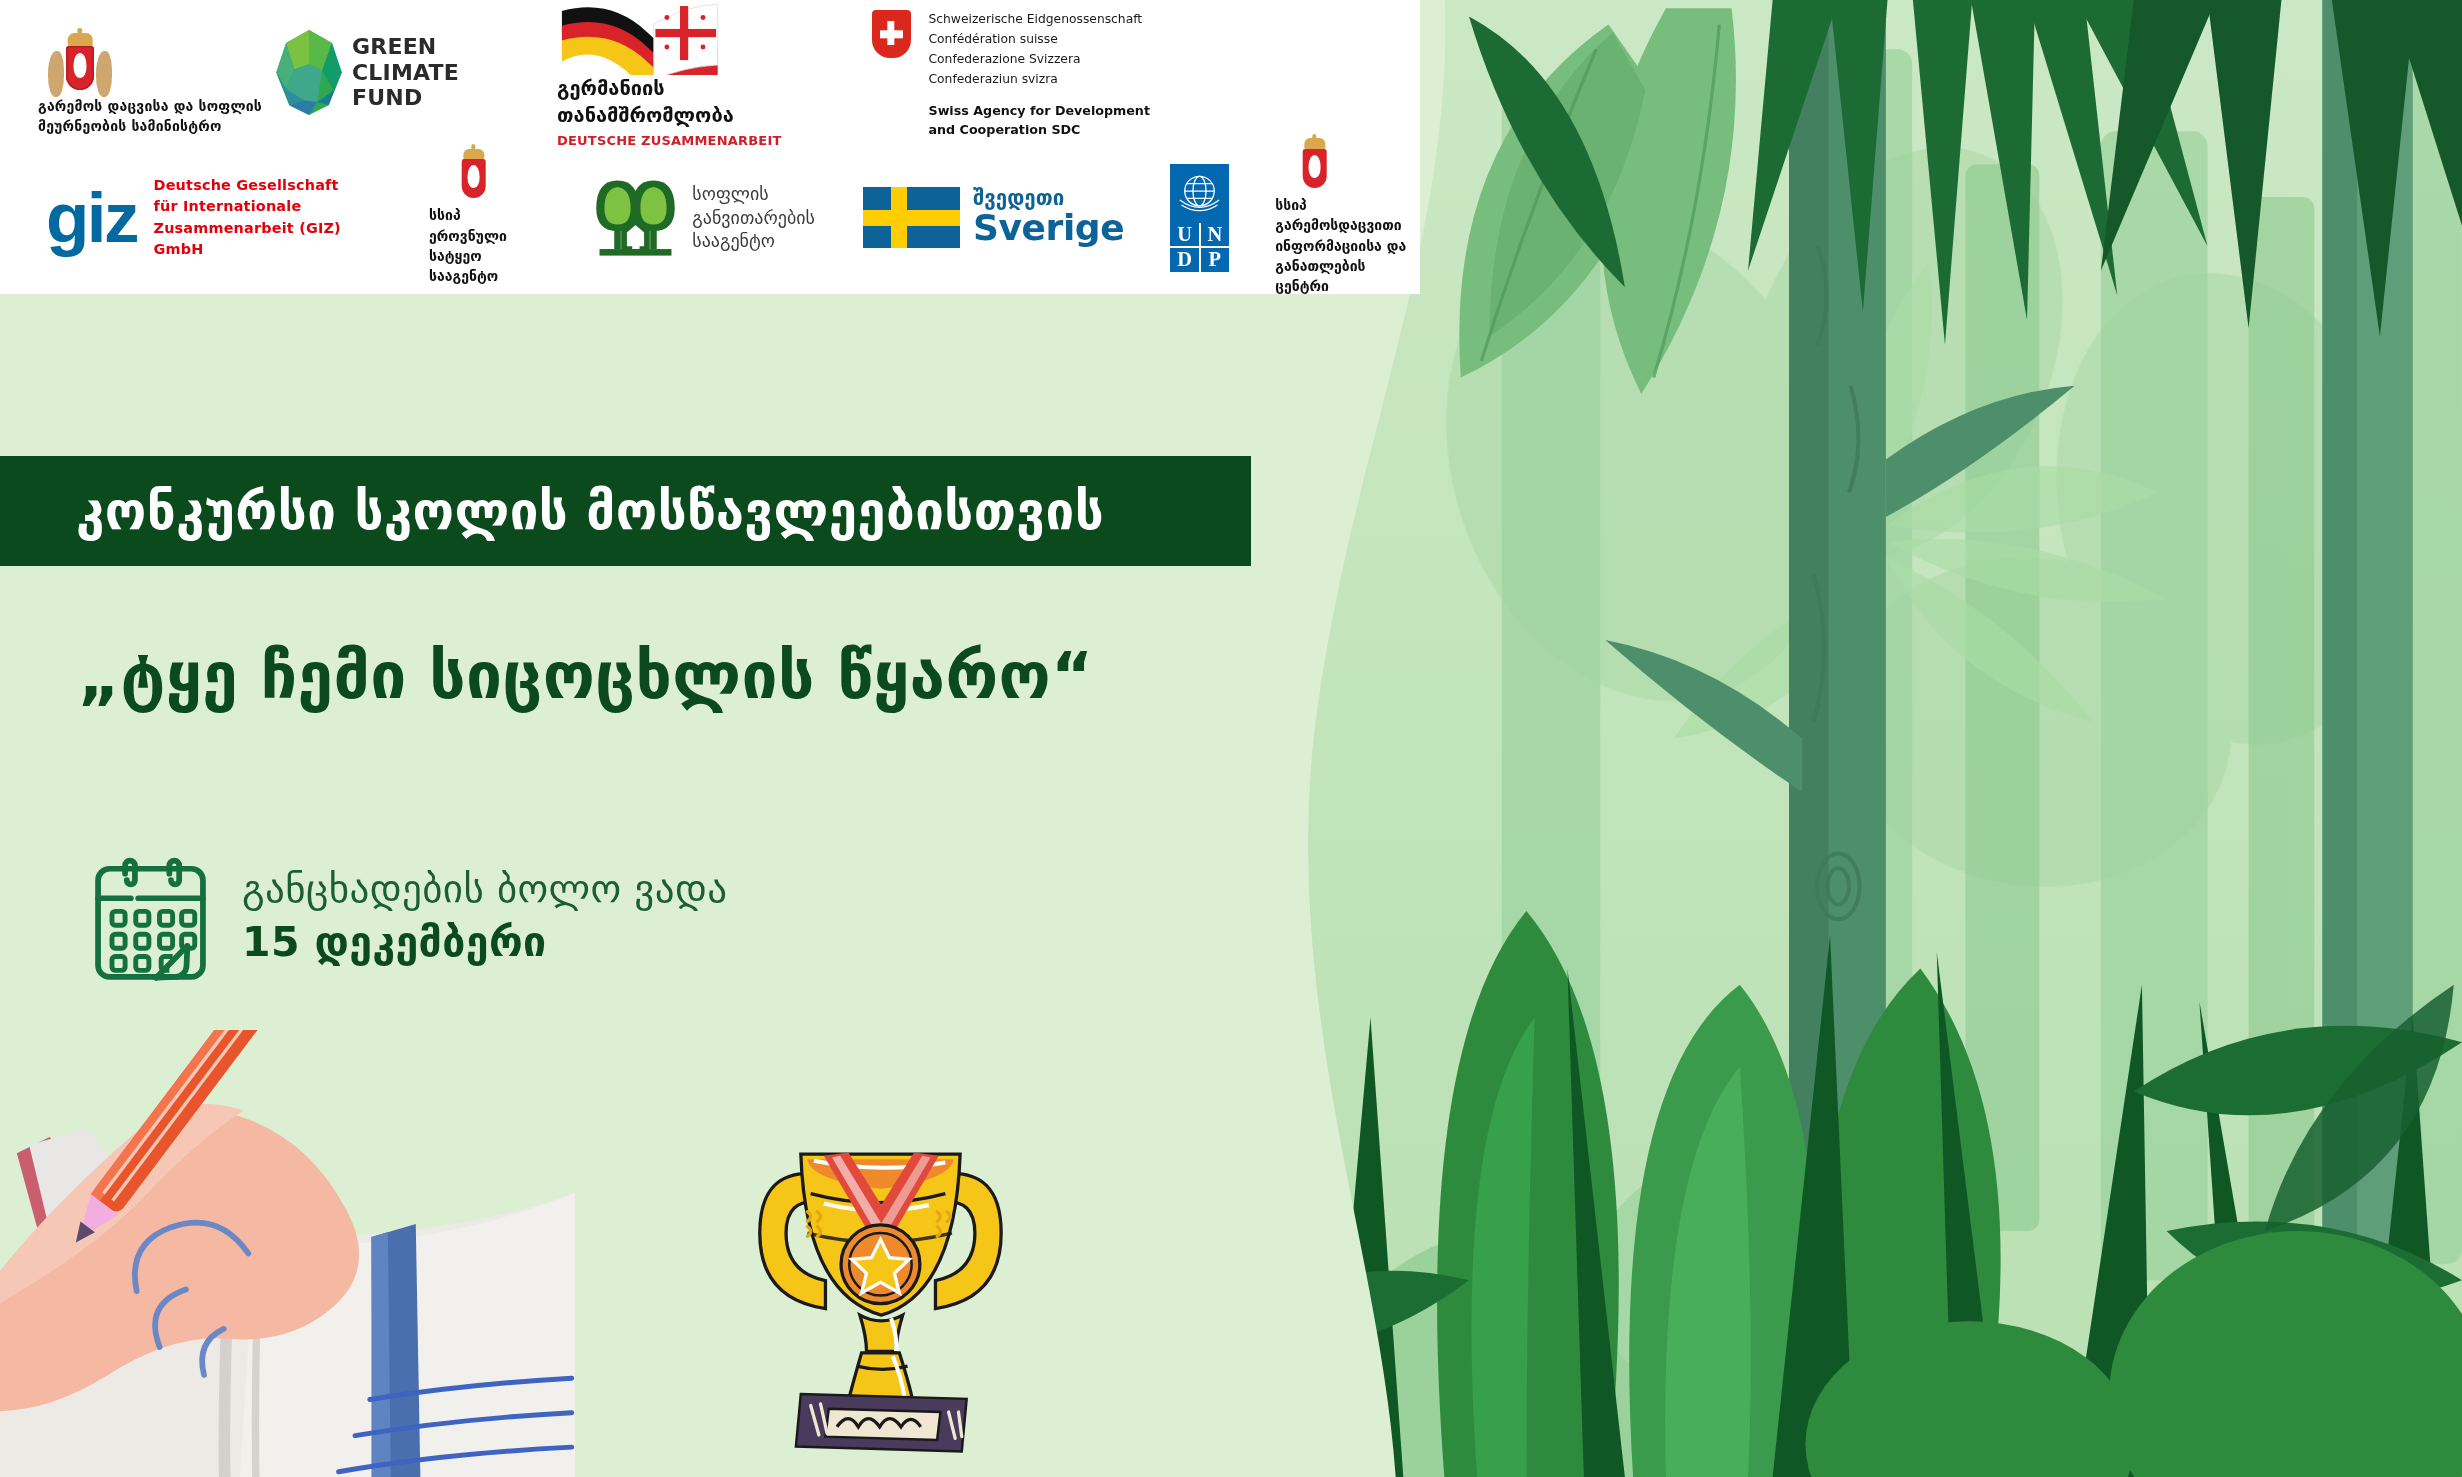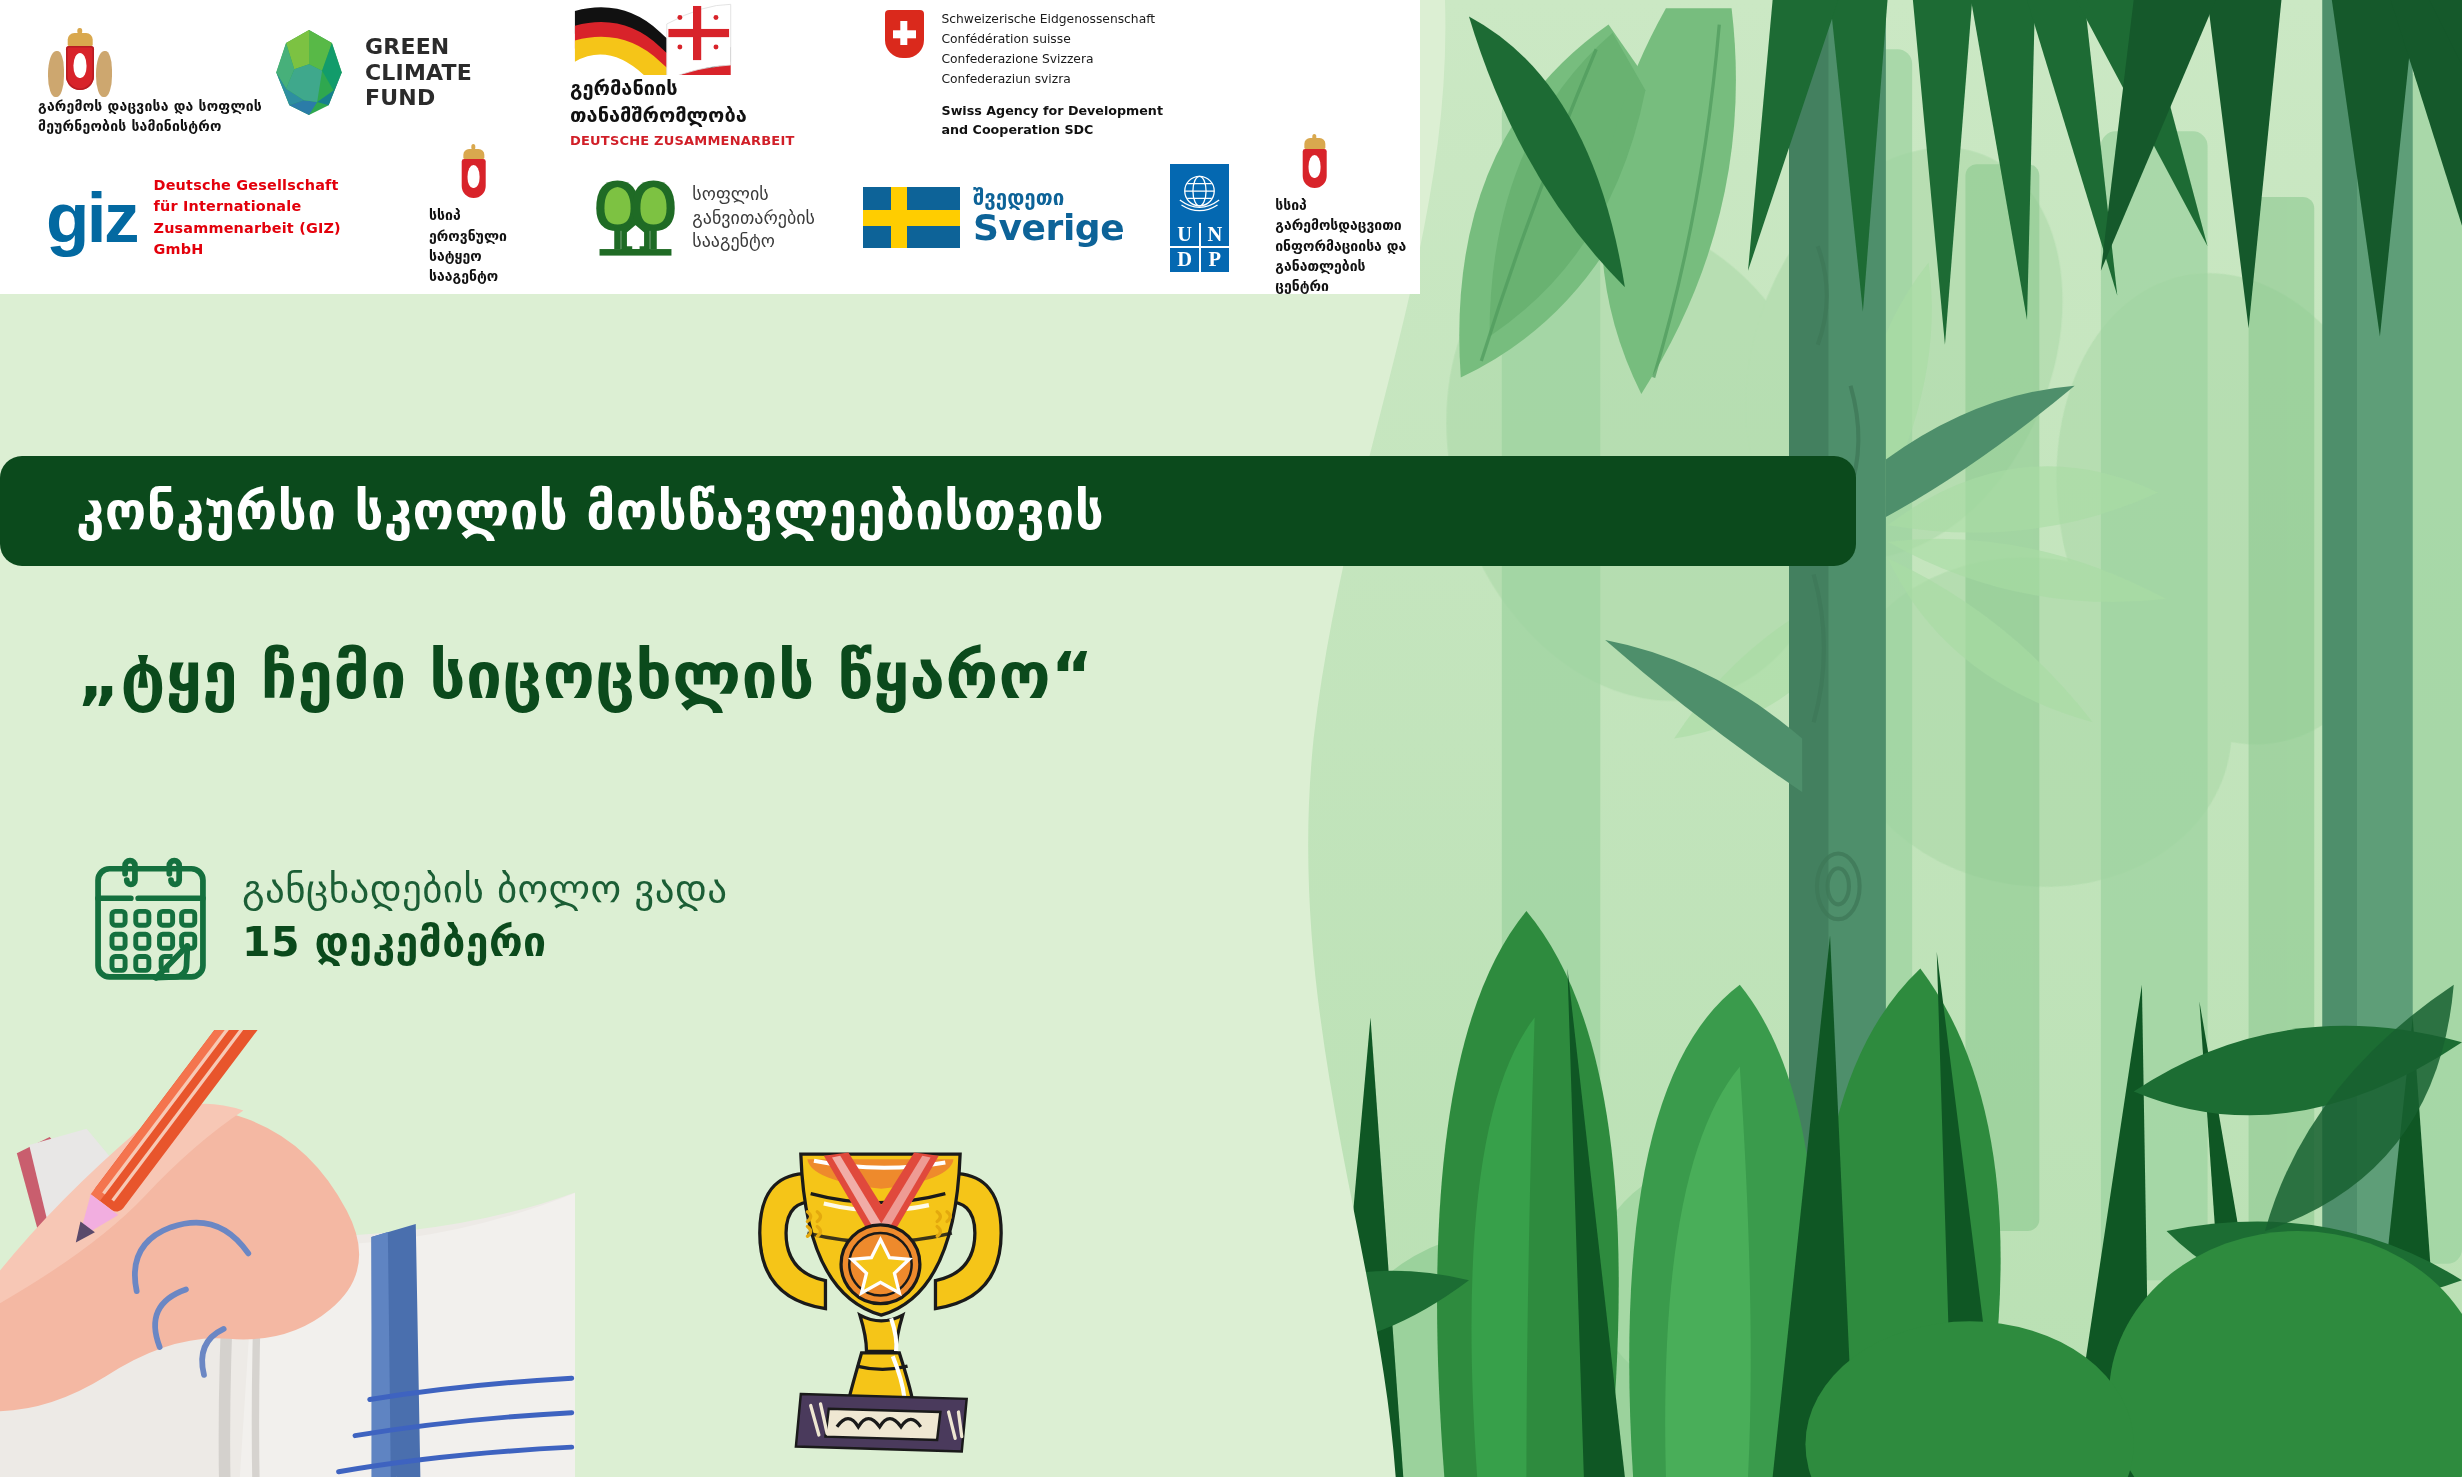--- a/index.html
+++ b/index.html
@@ -88,22 +88,22 @@
   .sv-ka{font-size:20.5px;color:#0D6398;font-weight:600;line-height:1;}
   .sv-name{font-size:36px;color:#0D6398;font-weight:700;line-height:1.05;letter-spacing:-0.4px;}
 
   .undp-box{width:59px;height:108px;position:relative;}
   .undp-top{width:59px;height:59px;background:#0468B1;position:relative;}
   .undp-grid{width:59px;height:49px;display:grid;grid-template-columns:1fr 1fr;grid-template-rows:1fr 1fr;gap:1.6px;background:#fff;}
   .undp-cell{background:#0468B1;color:#fff;font-size:20.5px;font-weight:700;display:flex;align-items:center;justify-content:center;font-family:"Liberation Serif",serif;}
 
   
   #headband{
-    position:absolute; left:0; top:456px; width:1856px; height:110px;
-    background:#0B4A1C; z-index:6; display:flex; align-items:center;border-radius:22px;
+    position:absolute; left:0; top:456px; width:1251px; height:110px;
+    background:#0B4A1C; z-index:6; display:flex; align-items:center;
   }
   #headband .txt{
     color:#fff; font-size:51px; font-weight:700; letter-spacing:0.4px;
     margin-left:76px; white-space:nowrap;
   }
 
   #subtitle{
     position:absolute; left:78px; top:639px; z-index:6;
     color:#0B4A1C; font-size:64px; font-weight:800; letter-spacing:0.4px; white-space:nowrap;
   }
@@ -257,21 +257,21 @@
         <div class="ge-crown"></div>
           <div class="ge-shield"></div>
       </div>
     </div>
 
     <div class="logo" style="position:absolute;left:38px;top:89px;flex-direction:column;align-items:flex-start;">
       <div class="ge-text">გარემოს დაცვისა და სოფლის</div>
       <div class="ge-text">მეურნეობის სამინისტრო</div>
     </div>
 
-    <div class="logo" style="margin-left:161px;gap:20px;justify-content:space-between;">
+    <div class="logo" style="margin-left:161px;gap:7px;justify-content:space-between;">
       <svg class="gcf-gem" viewBox="0 0 88 108">
         <polygon points="44,2 72,18 84,54 68,94 44,106 20,94 4,54 16,18" fill="#2FA84F"></polygon>
         <polygon points="44,2 72,18 60,52 44,44" fill="#58B947"></polygon>
         <polygon points="16,18 44,2 44,44 26,50" fill="#7CC242"></polygon>
         <polygon points="4,54 16,18 26,50 16,74" fill="#47B07A"></polygon>
         <polygon points="84,54 72,18 60,52 74,76" fill="#129C6B"></polygon>
         <polygon points="20,94 4,54 16,74 38,88" fill="#2E8FA0"></polygon>
         <polygon points="68,94 84,54 74,76 54,90" fill="#17808E"></polygon>
         <polygon points="44,106 20,94 38,88 54,90" fill="#2B7CA8"></polygon>
         <polygon points="26,50 44,44 60,52 54,90 38,88 16,74" fill="#3FA88C"></polygon>

